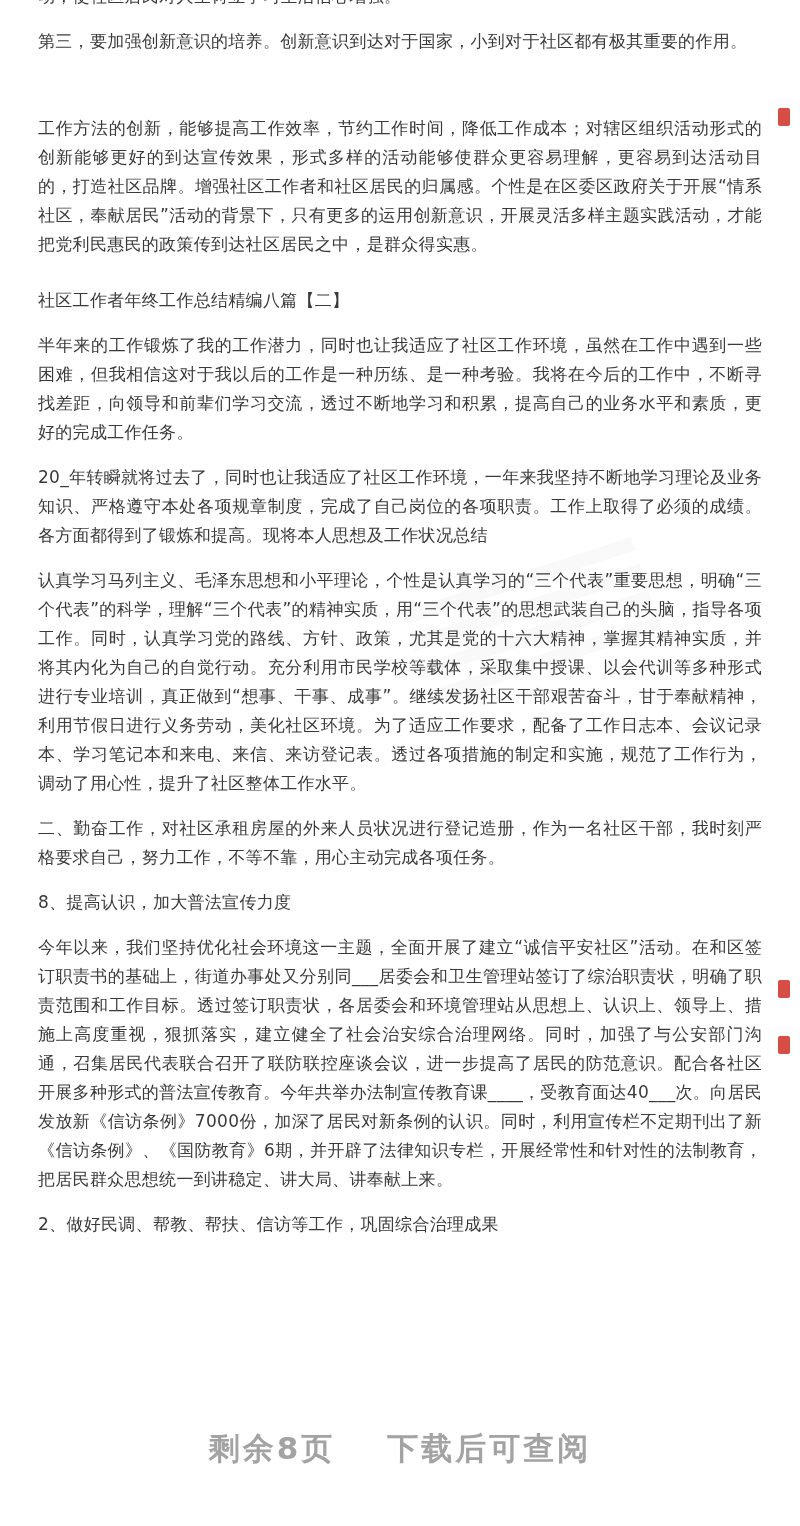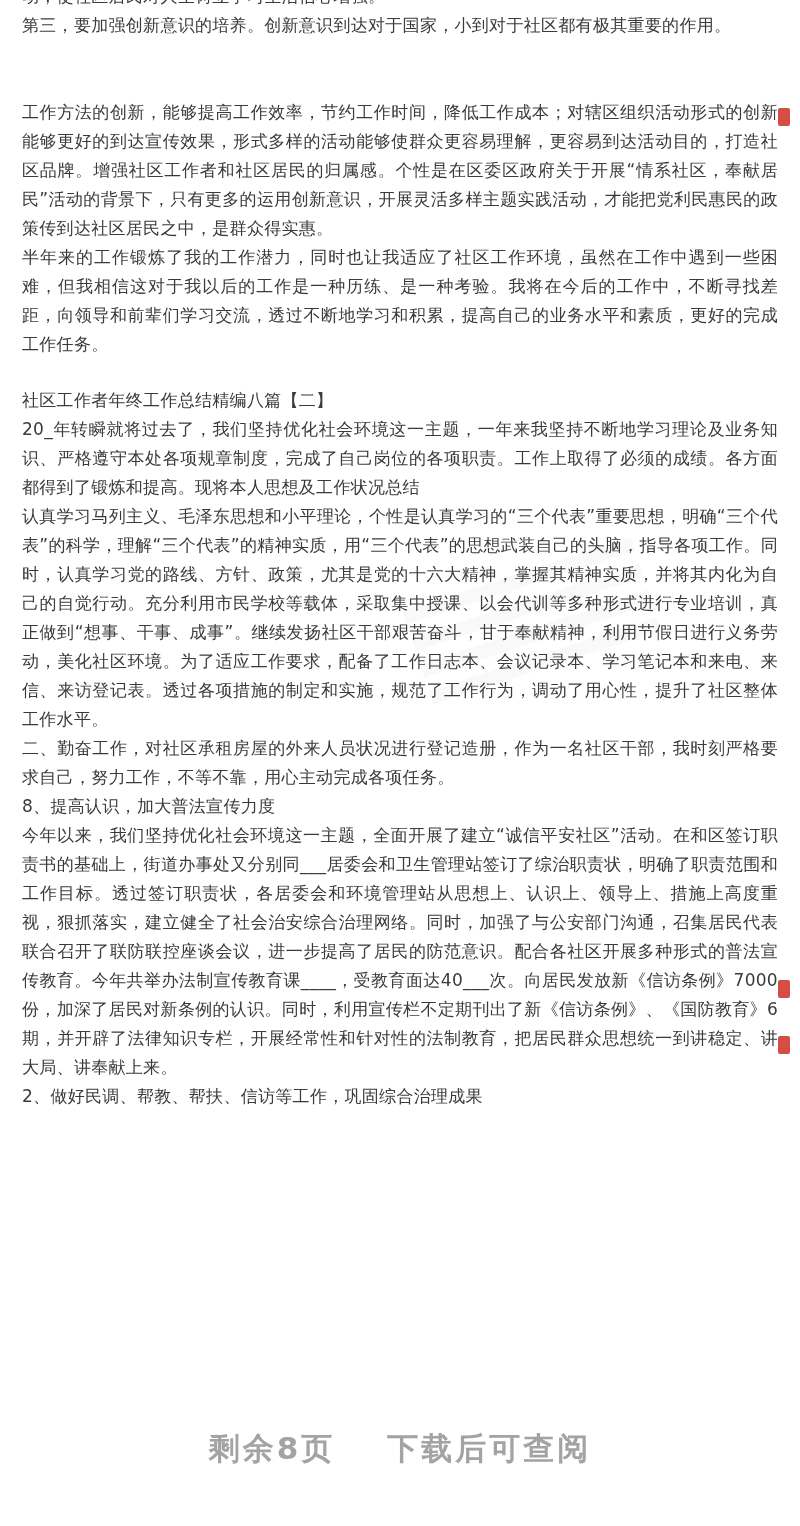--- a/index.html
+++ b/index.html
@@ -14,21 +14,21 @@
     margin: 0 auto;
     background: #ffffff;
     overflow: hidden;
     font-family: "DejaVu Sans", "Liberation Sans", sans-serif;
     color: #3a3a3a;
   }
   .doc {
     padding: 0 22px;
   }
   .blk {
-    margin: 0;
+    margin: 16px;
     font-size: 17px;
     line-height: 29px;
     text-align: justify;
     letter-spacing: 0.3px;
     word-break: break-all;
   }
   .blk.heading {
     text-align: left;
   }
   .blk.clipped {
@@ -82,23 +82,23 @@
 </style>
 </head>
 <body>
 
 <div class="page" style="color: rgb(58, 58, 58);">
 
   <div class="doc" id="doc-blocks">
       <p class="blk clipped">动，使社区居民对人生树立学习生活信心增强。</p>
       <p class="blk body">第三，要加强创新意识的培养。创新意识到达对于国家，小到对于社区都有极其重要的作用。</p>
       <p class="blk body sp-large">工作方法的创新，能够提高工作效率，节约工作时间，降低工作成本；对辖区组织活动形式的创新能够更好的到达宣传效果，形式多样的活动能够使群众更容易理解，更容易到达活动目的，打造社区品牌。增强社区工作者和社区居民的归属感。个性是在区委区政府关于开展“情系社区，奉献居民”活动的背景下，只有更多的运用创新意识，开展灵活多样主题实践活动，才能把党利民惠民的政策传到达社区居民之中，是群众得实惠。</p>
+      <p class="blk heading sp-medium">社区工作者年终工作总结精编八篇【二】</p>
       <p class="blk body">半年来的工作锻炼了我的工作潜力，同时也让我适应了社区工作环境，虽然在工作中遇到一些困难，但我相信这对于我以后的工作是一种历练、是一种考验。我将在今后的工作中，不断寻找差距，向领导和前辈们学习交流，透过不断地学习和积累，提高自己的业务水平和素质，更好的完成工作任务。</p>
-      <p class="blk heading sp-medium">社区工作者年终工作总结精编八篇【二】</p>
-      <p class="blk body">20_年转瞬就将过去了，我们坚持优化社会环境这一主题，一年来我坚持不断地学习理论及业务知识、严格遵守本处各项规章制度，完成了自己岗位的各项职责。工作上取得了必须的成绩。各方面都得到了锻炼和提高。现将本人思想及工作状况总结</p>
+      <p class="blk body">20_年转瞬就将过去了，同时也让我适应了社区工作环境，一年来我坚持不断地学习理论及业务知识、严格遵守本处各项规章制度，完成了自己岗位的各项职责。工作上取得了必须的成绩。各方面都得到了锻炼和提高。现将本人思想及工作状况总结</p>
       <p class="blk body">认真学习马列主义、毛泽东思想和小平理论，个性是认真学习的“三个代表”重要思想，明确“三个代表”的科学，理解“三个代表”的精神实质，用“三个代表”的思想武装自己的头脑，指导各项工作。同时，认真学习党的路线、方针、政策，尤其是党的十六大精神，掌握其精神实质，并将其内化为自己的自觉行动。充分利用市民学校等载体，采取集中授课、以会代训等多种形式进行专业培训，真正做到“想事、干事、成事”。继续发扬社区干部艰苦奋斗，甘于奉献精神，利用节假日进行义务劳动，美化社区环境。为了适应工作要求，配备了工作日志本、会议记录本、学习笔记本和来电、来信、来访登记表。透过各项措施的制定和实施，规范了工作行为，调动了用心性，提升了社区整体工作水平。</p>
       <p class="blk body">二、勤奋工作，对社区承租房屋的外来人员状况进行登记造册，作为一名社区干部，我时刻严格要求自己，努力工作，不等不靠，用心主动完成各项任务。</p>
       <p class="blk body">8、提高认识，加大普法宣传力度</p>
       <p class="blk body">今年以来，我们坚持优化社会环境这一主题，全面开展了建立“诚信平安社区”活动。在和区签订职责书的基础上，街道办事处又分别同___居委会和卫生管理站签订了综治职责状，明确了职责范围和工作目标。透过签订职责状，各居委会和环境管理站从思想上、认识上、领导上、措施上高度重视，狠抓落实，建立健全了社会治安综合治理网络。同时，加强了与公安部门沟通，召集居民代表联合召开了联防联控座谈会议，进一步提高了居民的防范意识。配合各社区开展多种形式的普法宣传教育。今年共举办法制宣传教育课____，受教育面达40___次。向居民发放新《信访条例》7000份，加深了居民对新条例的认识。同时，利用宣传栏不定期刊出了新《信访条例》、《国防教育》6期，并开辟了法律知识专栏，开展经常性和针对性的法制教育，把居民群众思想统一到讲稳定、讲大局、讲奉献上来。</p>
       <p class="blk body">2、做好民调、帮教、帮扶、信访等工作，巩固综合治理成果</p>
     </div>
 
   <div class="faint-watermark"></div>
 
   <div class="red-mark mark-1" style="background: rgb(207, 59, 50);"></div>

